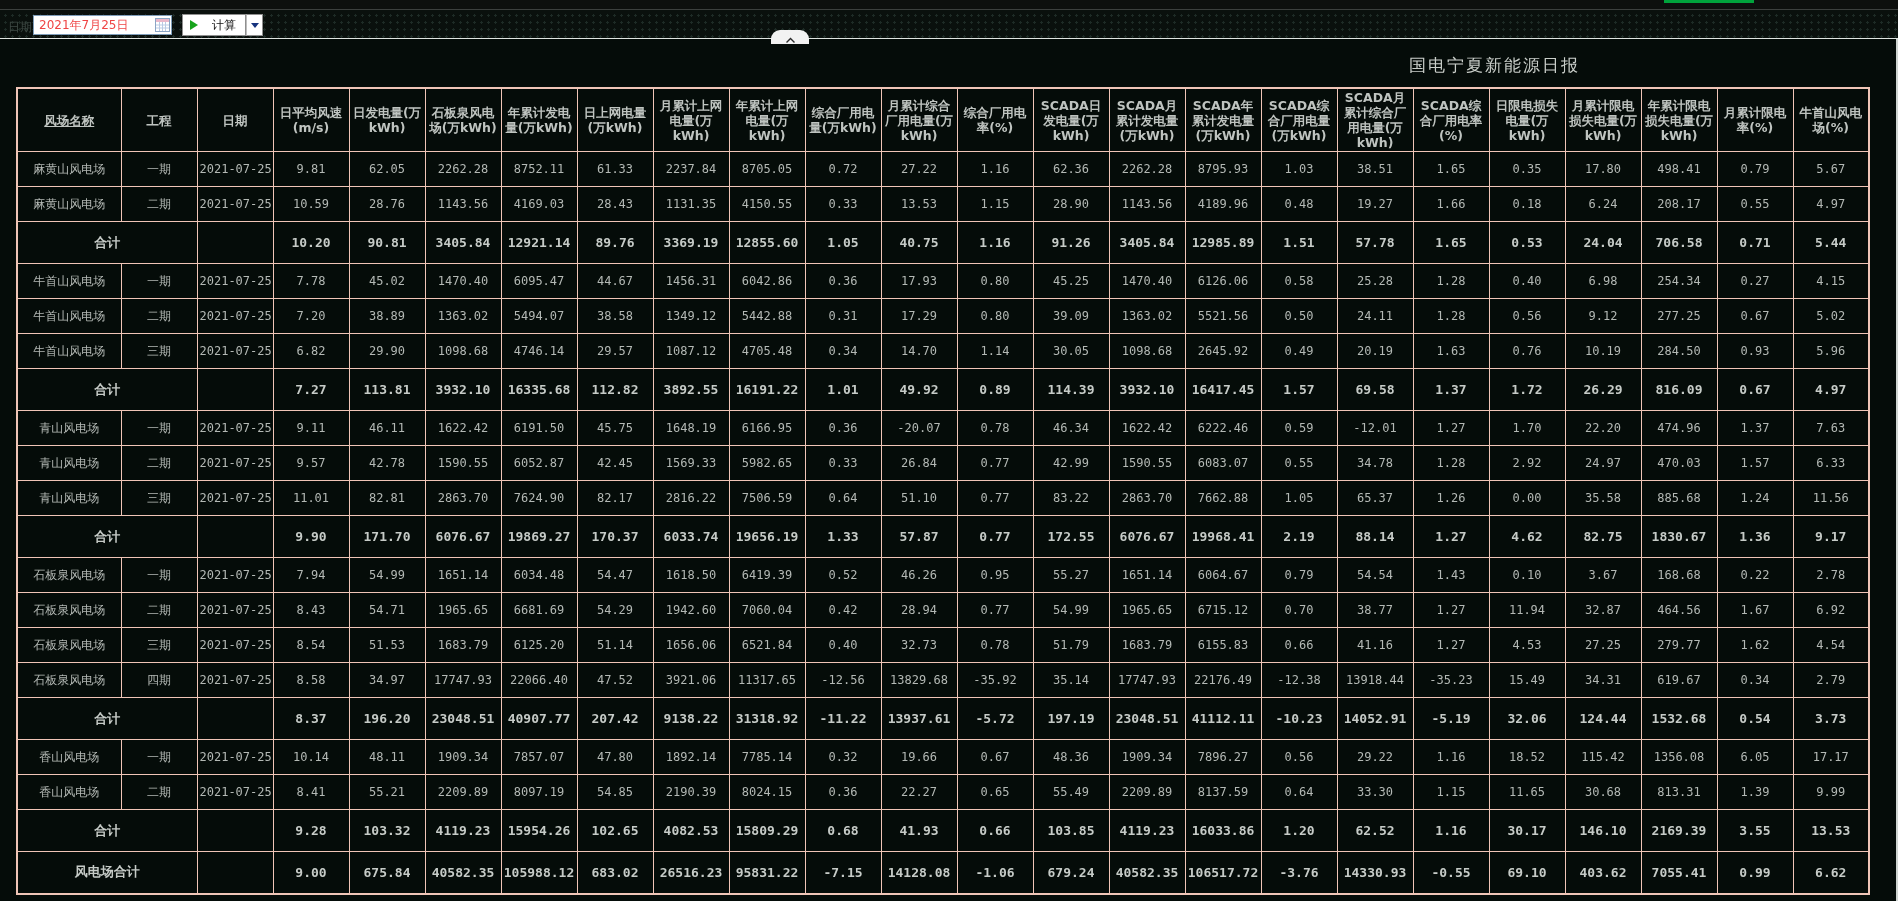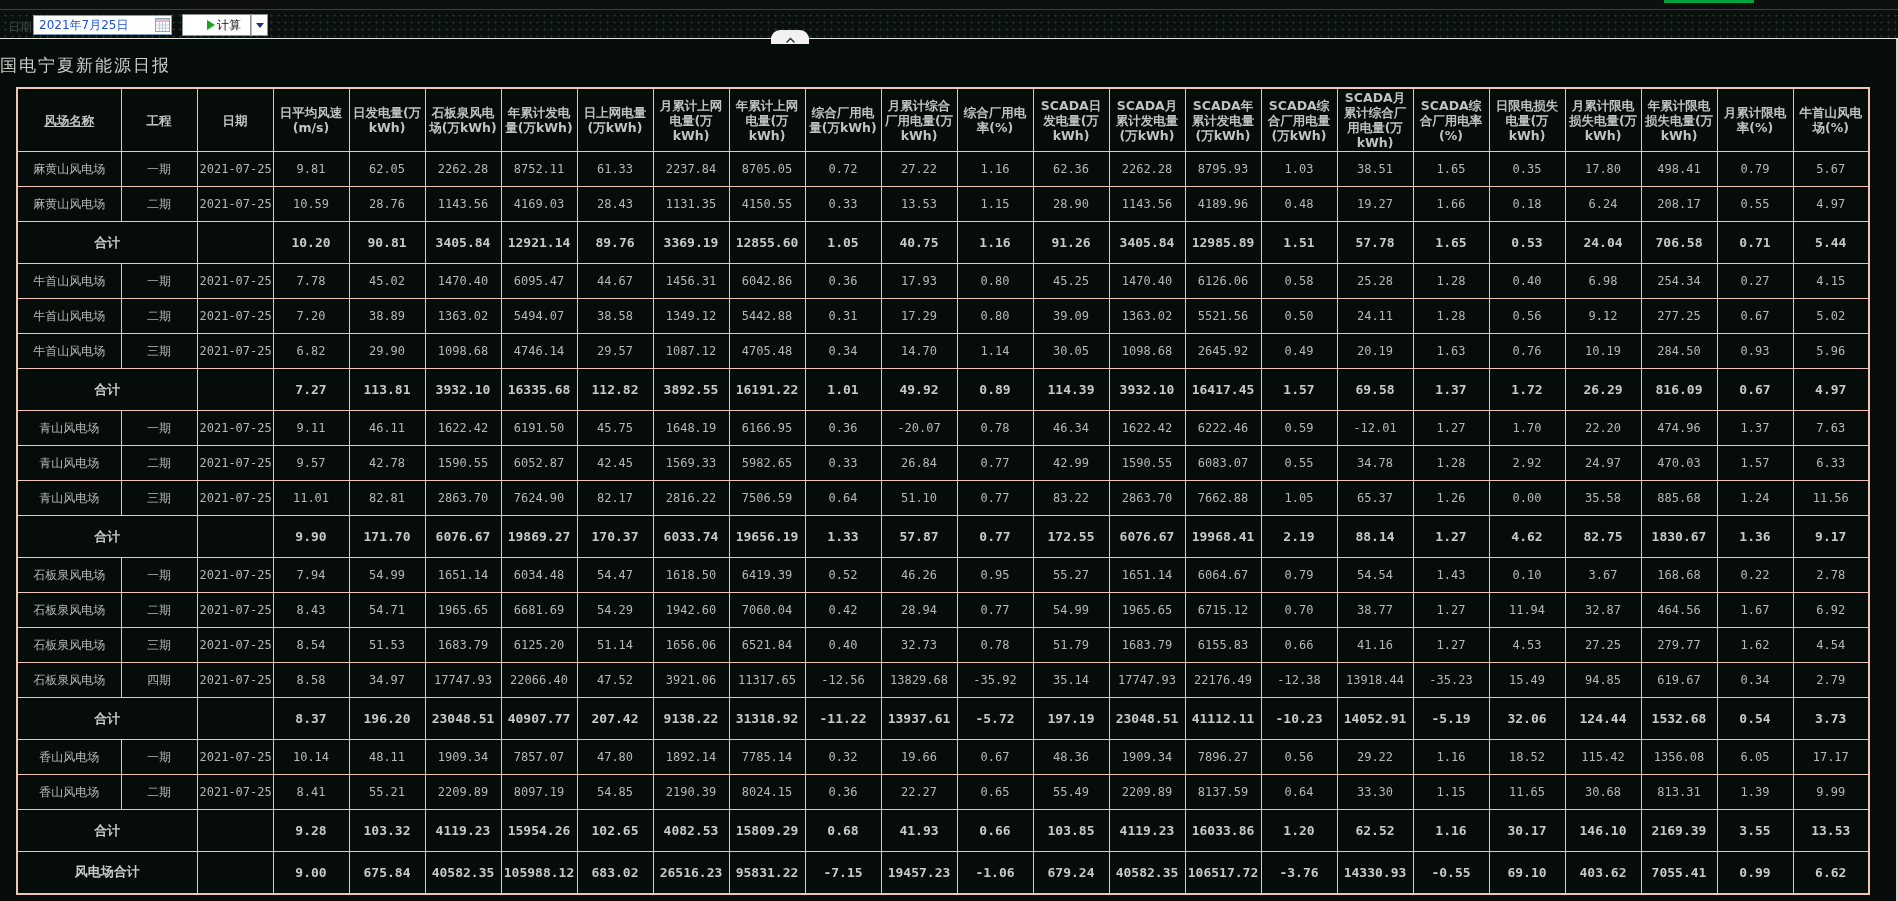--- a/index.html
+++ b/index.html
@@ -23,27 +23,27 @@
   }
   .green-bar { position:absolute; left:1664px; top:0; width:90px; height:3px; background:#00a33c; }
 
   .date-label {
     position:absolute; left:8px; top:19px; font-size:12px; color:#3f4a45;
   }
   .date-input {
     position:absolute; left:33px; top:15px; width:139px; height:20px;
     background:#ffffff; border:1px solid #7f9db9; display:flex; align-items:center;
   }
-  .date-input .date-text { flex:1; font-size:12px; color:#1d4ed8; padding-left:5px; white-space:nowrap; }
+  .date-input .date-text { flex:1; font-size:12px; color:#ef4444; padding-left:5px; white-space:nowrap; }
   .cal-icon { width:17px; height:16px; display:flex; align-items:center; justify-content:center; cursor:pointer; }
 
   .calc-wrap { position:absolute; left:182px; top:14px; height:22px; display:flex; }
   .calc-btn {
-    height:22px; padding:0 9px 0 24px; background:#ffffff; border:1px solid #8f8f8f;
-    display:flex; align-items:center; gap:2px; cursor:pointer;
+    height:22px; padding:0 9px 0 7px; background:#ffffff; border:1px solid #8f8f8f;
+    display:flex; align-items:center; gap:14px; cursor:pointer;
   }
   .calc-btn .label { font-size:12px; color:#111; }
   .play-icon {
     width:0; height:0; border-left:8px solid #17a31c;
     border-top:5px solid transparent; border-bottom:5px solid transparent;
   }
   .calc-dd {
     width:17px; height:22px; background:#ffffff; border:1px solid #8f8f8f; border-left:1px solid #bdbdbd;
     display:flex; align-items:center; justify-content:center; cursor:pointer;
   }
@@ -61,21 +61,21 @@
   }
 
   
   .panel {
     position:absolute; left:0; top:39px; width:1898px; height:862px;
     background:#050c09;
   }
   .right-edge { position:absolute; right:0; top:39px; width:2px; height:862px; background:#cfd4d1; }
 
   .title {
-    position:absolute; left:0; top:15px; width:1580px; text-align:left;
+    position:absolute; left:0; top:15px; width:1580px; text-align:right;
     font-size:17px; letter-spacing:2px; color:#c9cec9;
   }
 
   
   table.report {
     position:absolute; left:16px; top:48px;
     border-collapse:collapse; table-layout:fixed; width:1853px;
     border:2px solid #f0c5b7;
     font-family:"DejaVu Sans Mono","DejaVu Sans",sans-serif;
   }
@@ -549,21 +549,21 @@
           <td>-12.56</td>
           <td>13829.68</td>
           <td>-35.92</td>
           <td>35.14</td>
           <td>17747.93</td>
           <td>22176.49</td>
           <td>-12.38</td>
           <td>13918.44</td>
           <td>-35.23</td>
           <td>15.49</td>
-          <td>94.85</td>
+          <td>34.31</td>
           <td>619.67</td>
           <td>0.34</td>
           <td>2.79</td>
         </tr>
         <tr class="total-row">
           <td colspan="2" class="cell-farm">合计</td>
           <td class="cell-date"></td>
           <td>8.37</td>
           <td>196.20</td>
           <td>23048.51</td>
@@ -667,21 +667,21 @@
           <td colspan="2" class="cell-farm">风电场合计</td>
           <td class="cell-date"></td>
           <td>9.00</td>
           <td>675.84</td>
           <td>40582.35</td>
           <td>105988.12</td>
           <td>683.02</td>
           <td>26516.23</td>
           <td>95831.22</td>
           <td>-7.15</td>
-          <td>19457.23</td>
+          <td>14128.08</td>
           <td>-1.06</td>
           <td>679.24</td>
           <td>40582.35</td>
           <td>106517.72</td>
           <td>-3.76</td>
           <td>14330.93</td>
           <td>-0.55</td>
           <td>69.10</td>
           <td>403.62</td>
           <td>7055.41</td>

